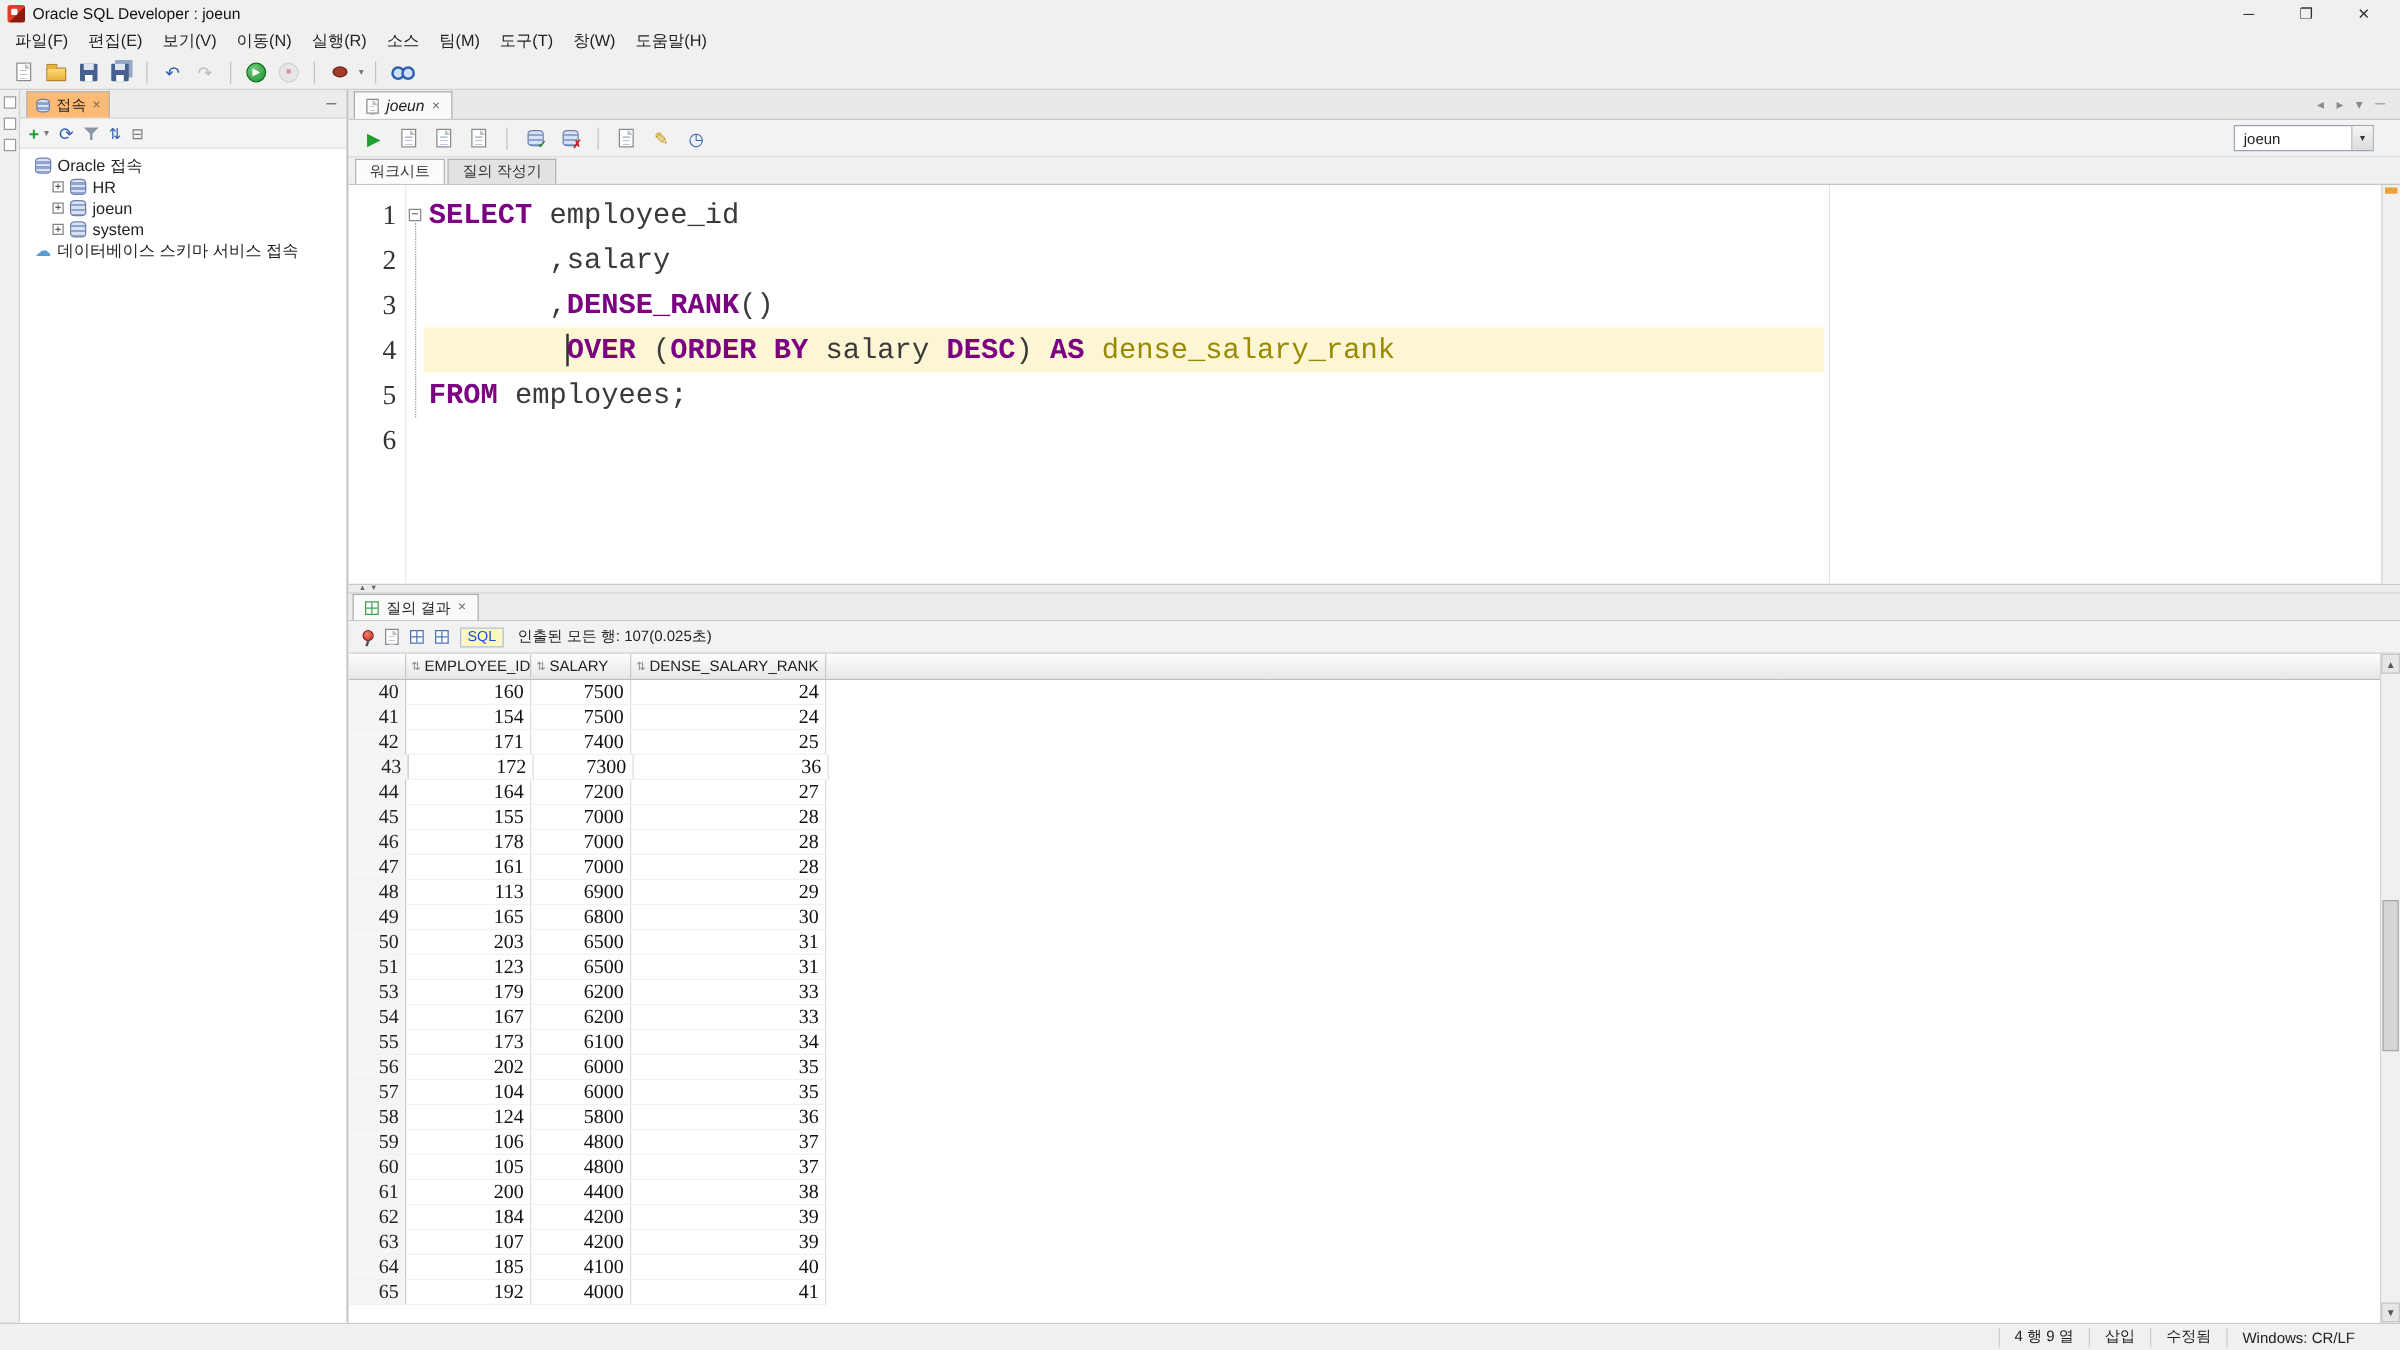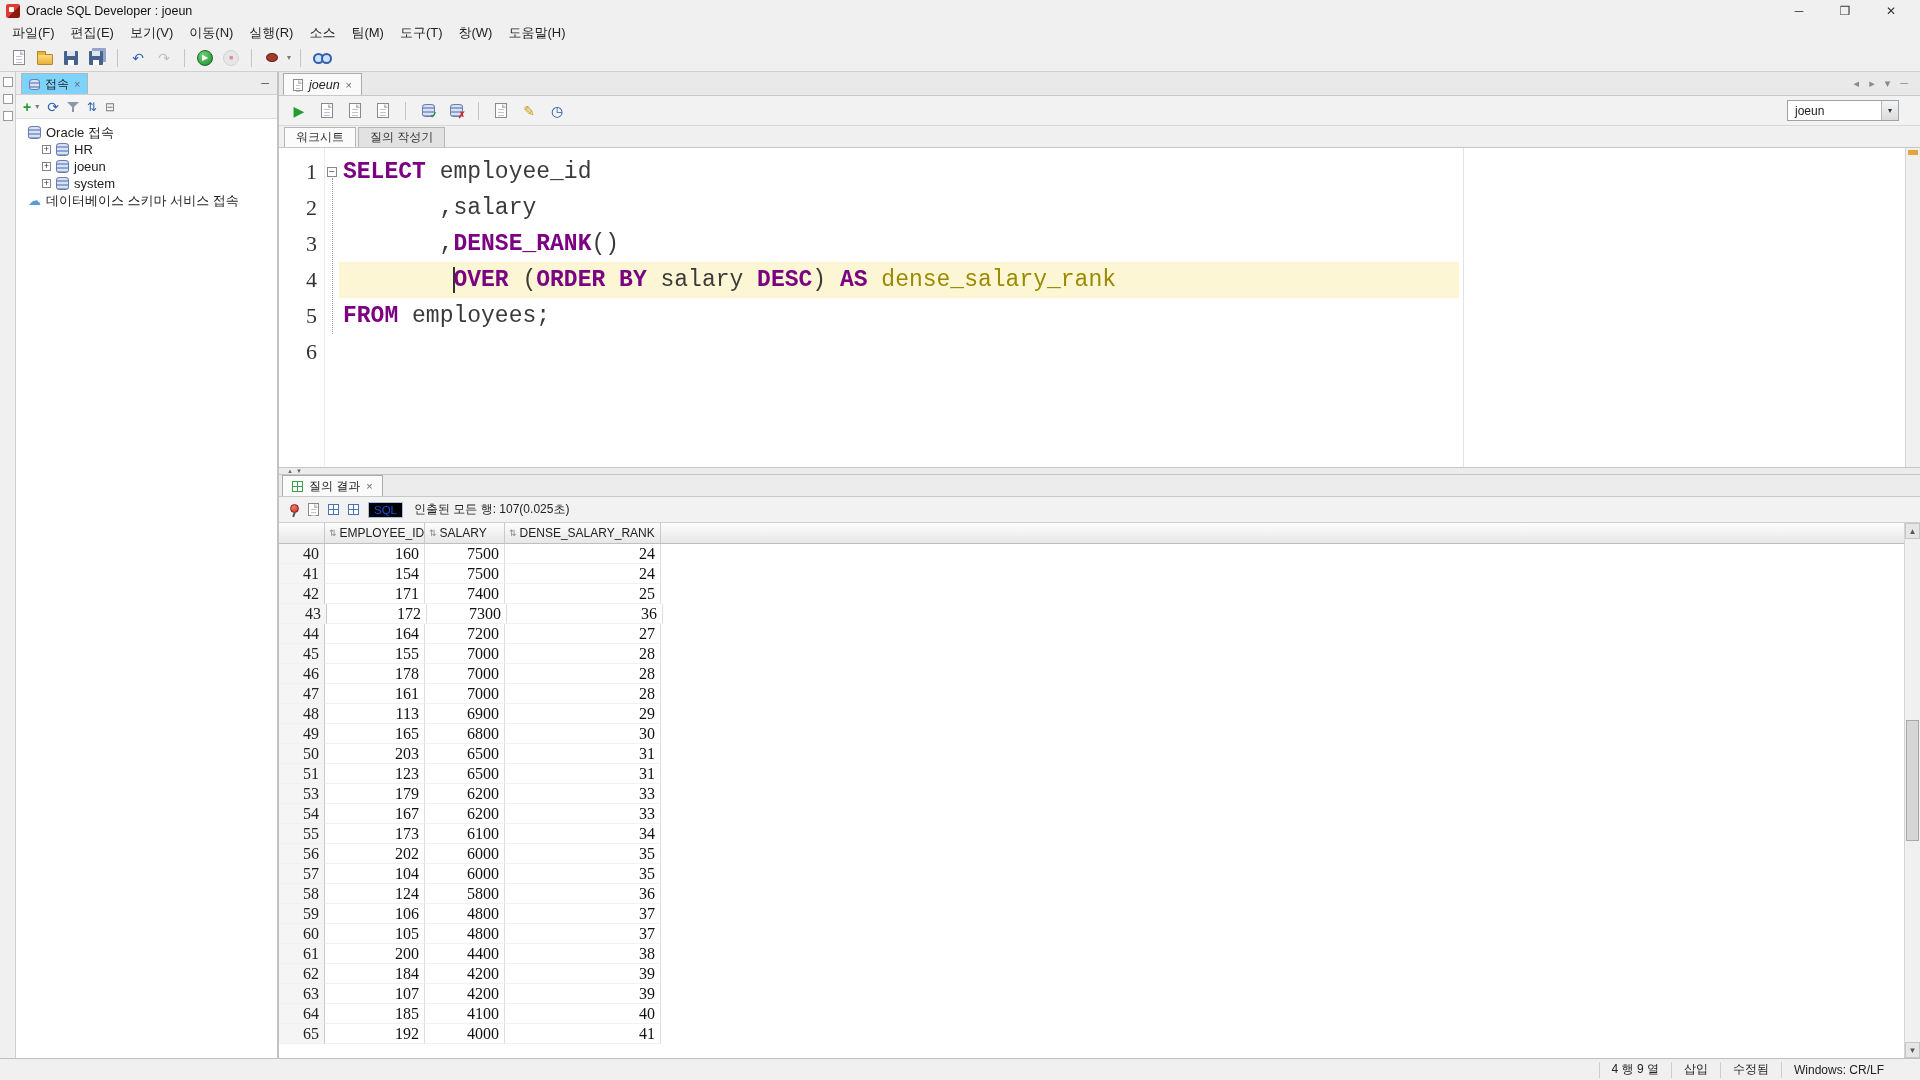--- a/index.html
+++ b/index.html
@@ -71,21 +71,21 @@
 
   
   .main { display:flex; height:986px; }
   .dockstrip { width:16px; background:#f0f0f0; border-right:1px solid #cfcfcf; padding-top:5px;
     display:flex; flex-direction:column; align-items:center; gap:7px; }
   .dock-ico { width:10px; height:10px; border:1px solid #9a9a9a; background:#fff; }
 
   
   .sidebar { width:263px; display:flex; flex-direction:column; background:#fff; border-right:2px solid #c2c2c2; }
   .sb-header { height:23px; background:#ececec; display:flex; align-items:flex-end; border-bottom:1px solid #cfcfcf; }
-  .sb-tab { display:flex; align-items:center; gap:5px; background:#7dd3fc; border:1px solid #b5b5b5; border-bottom:none;
+  .sb-tab { display:flex; align-items:center; gap:5px; background:#fdba74; border:1px solid #b5b5b5; border-bottom:none;
     height:21px; margin-left:5px; padding:0 7px; font-size:12px; }
   .sb-min { margin-left:auto; margin-right:8px; color:#444; font-size:11px; align-self:center; }
   .sb-toolbar { height:24px; display:flex; align-items:center; gap:8px; padding:0 7px; background:#f4f4f4;
     border-bottom:1px solid #dcdcdc; }
   .tree { flex:1; background:#fff; padding-top:5px; font-size:13px; }
   .tree-item { height:17px; display:flex; align-items:center; gap:5px; white-space:nowrap; }
   .expander { width:9px; height:9px; border:1px solid #848484; background:#fff; font-size:9px; line-height:7px;
     text-align:center; color:#333; flex:0 0 auto; }
   .cloud-ico { color:#5a9bd4; font-size:13px; line-height:1; }
 
@@ -131,21 +131,21 @@
     gap:3px; padding-left:8px; color:#666; font-size:6px; line-height:1; }
 
   
   .results { flex:1; min-height:0; display:flex; flex-direction:column; background:#fff; }
   .res-tabbar { height:22px; background:#ececec; display:flex; align-items:flex-end; padding-left:3px;
     border-bottom:1px solid #c8c8c8; }
   .res-tab { height:21px; background:#fafafa; border:1px solid #ababab; border-bottom:none; display:flex;
     align-items:center; gap:6px; padding:0 9px; font-size:12px; }
   .res-toolbar { height:26px; display:flex; align-items:center; gap:9px; padding:0 8px; background:#f2f2f2;
     border-bottom:1px solid #d0d0d0; }
-  .sql-btn { color:#1b4fd8; font-size:11.5px; padding:1px 5px; background:#000000; border:1px solid #a9bede; }
+  .sql-btn { color:#1b4fd8; font-size:11.5px; padding:1px 5px; background:#fef9c3; border:1px solid #a9bede; }
   .fetch-status { font-size:12px; color:#222; margin-left:2px; }
   .grid { flex:1; min-height:0; display:flex; }
   .grid-main { flex:1; min-width:0; overflow:hidden; display:flex; flex-direction:column; }
   .grid-header { height:21px; display:flex; background:linear-gradient(#fdfdfd,#e7e7e7);
     border-bottom:1px solid #bfbfbf; font-size:12px; color:#222; flex:0 0 auto; }
   .gh-cell { display:flex; align-items:center; gap:3px; padding:0 4px; border-right:1px solid #c9c9c9; }
   .gh-sort { font-size:9px; color:#888; }
   .gh-fill { flex:1; border-right:none; }
   .grid-rows { flex:1; overflow:hidden; }
   .grow { height:20px; display:flex; font-family:"Liberation Serif",serif; font-size:16px; }

